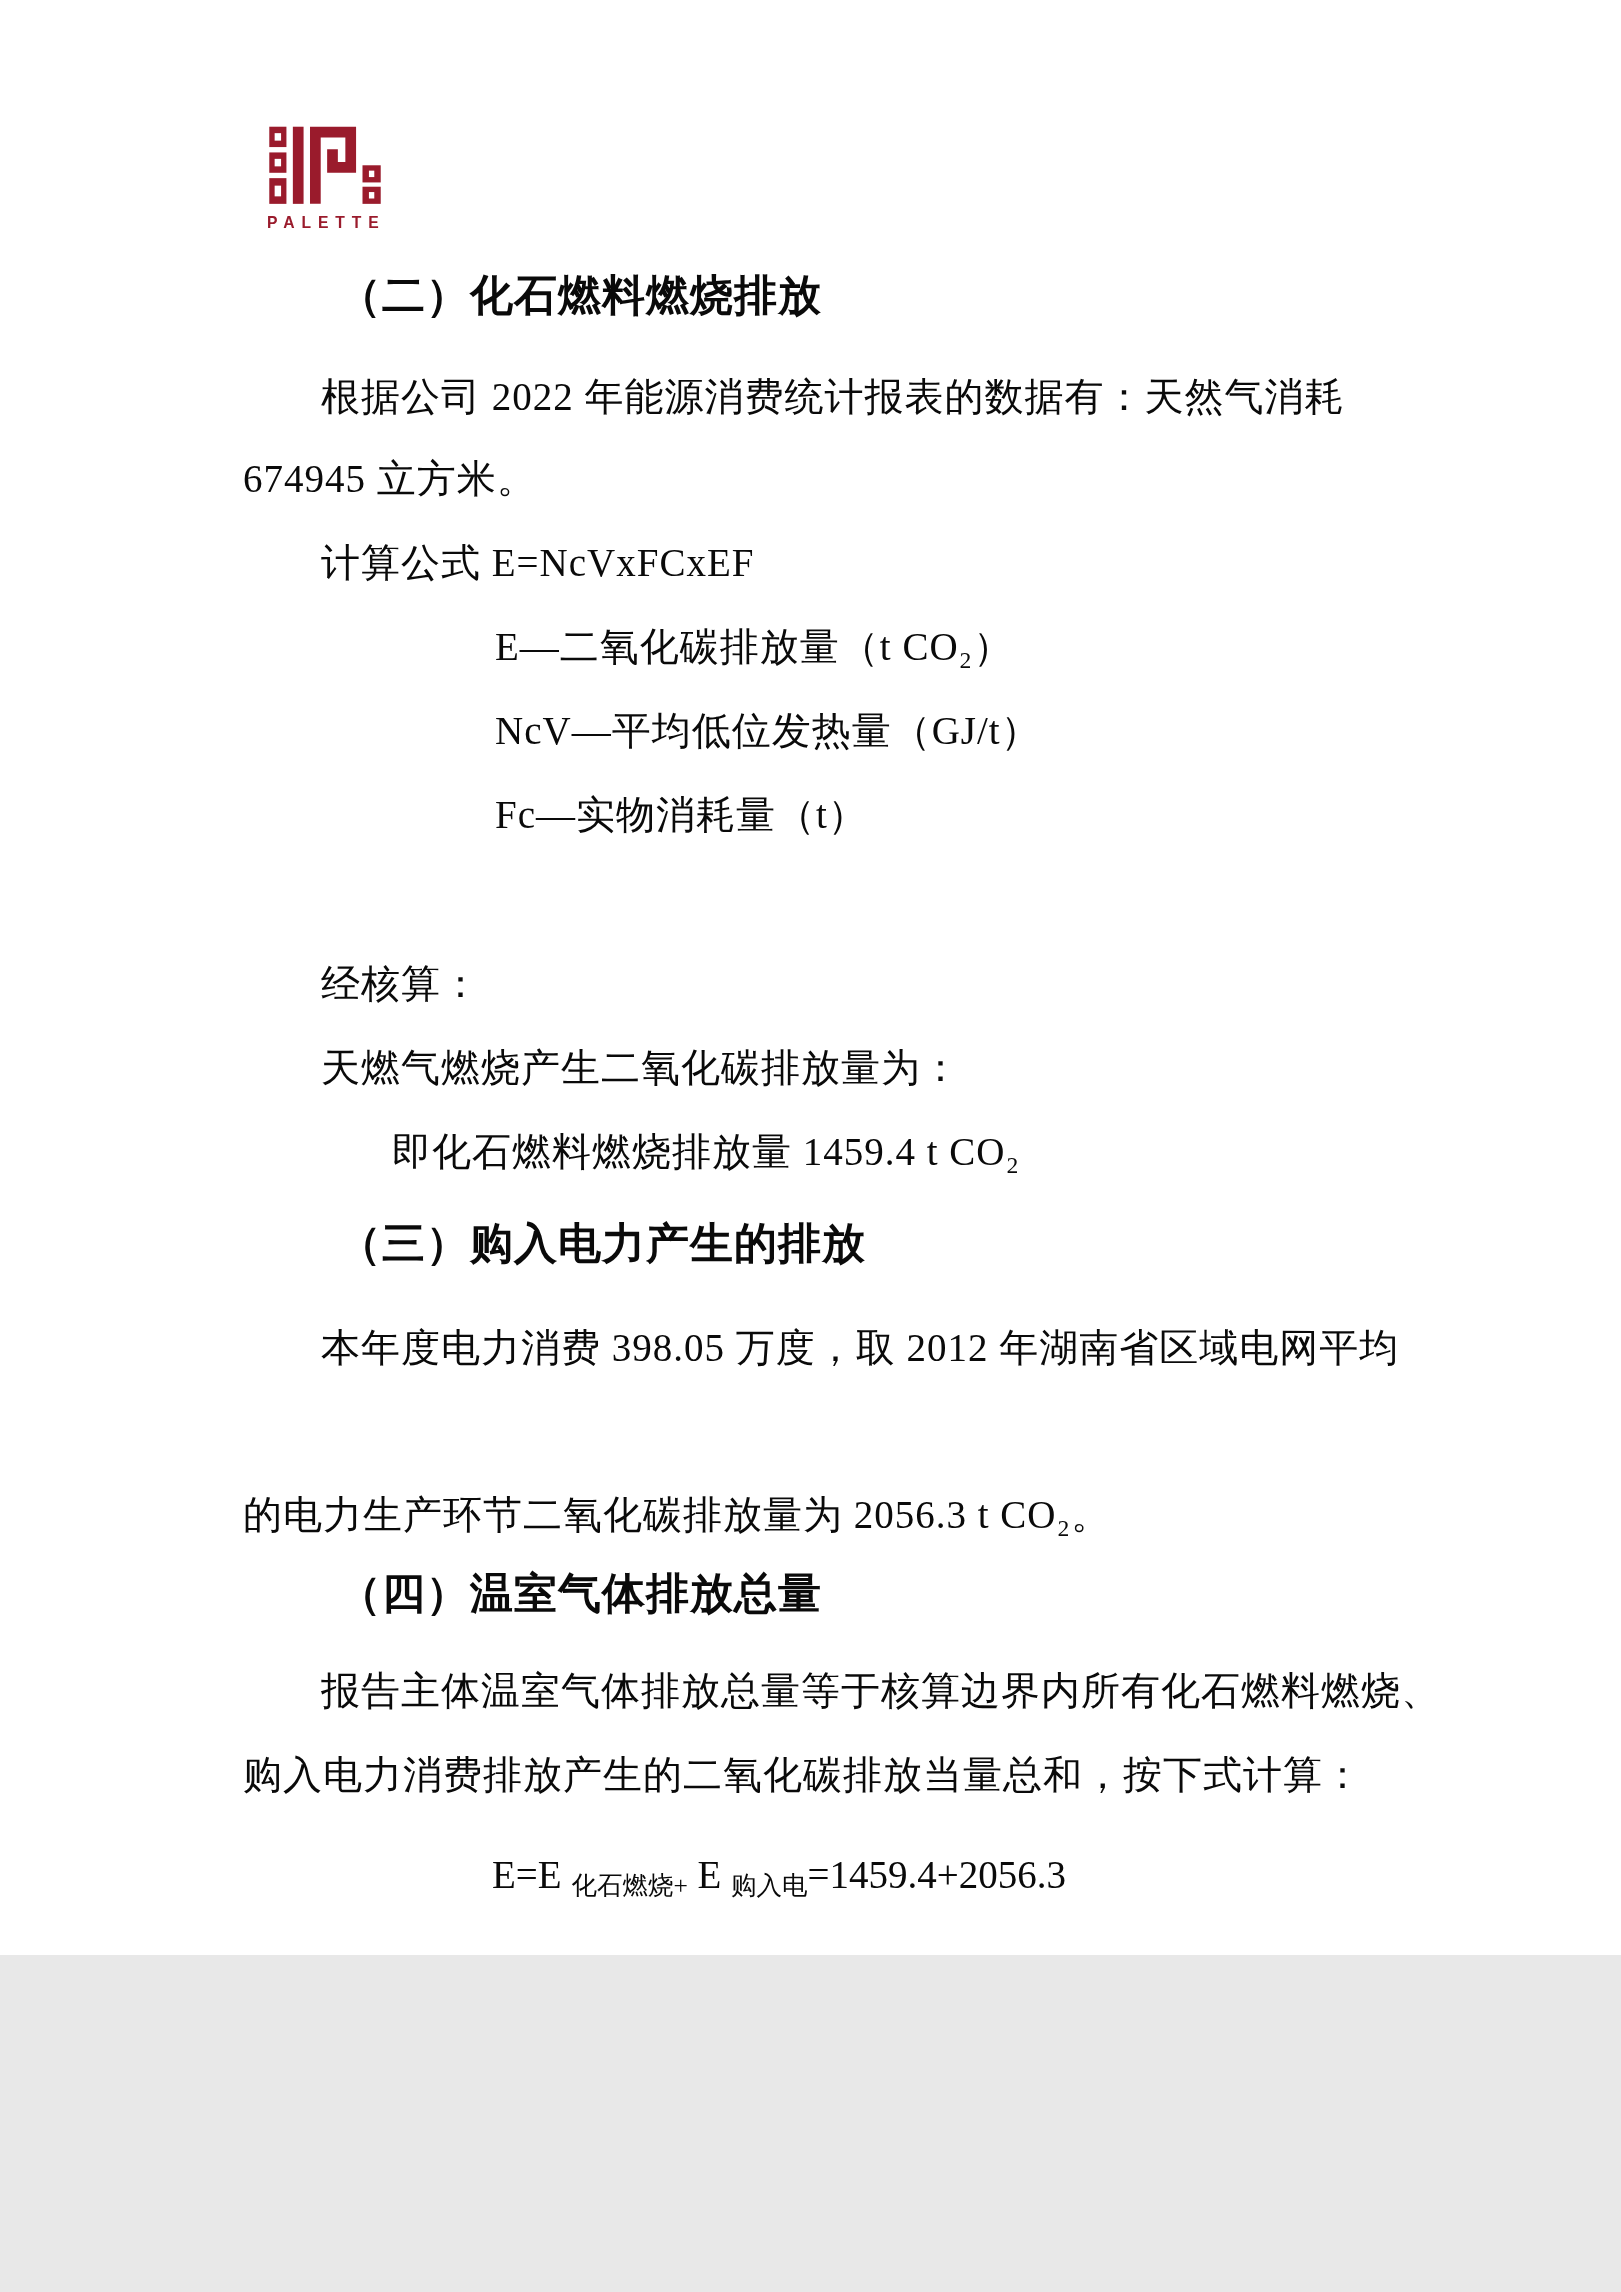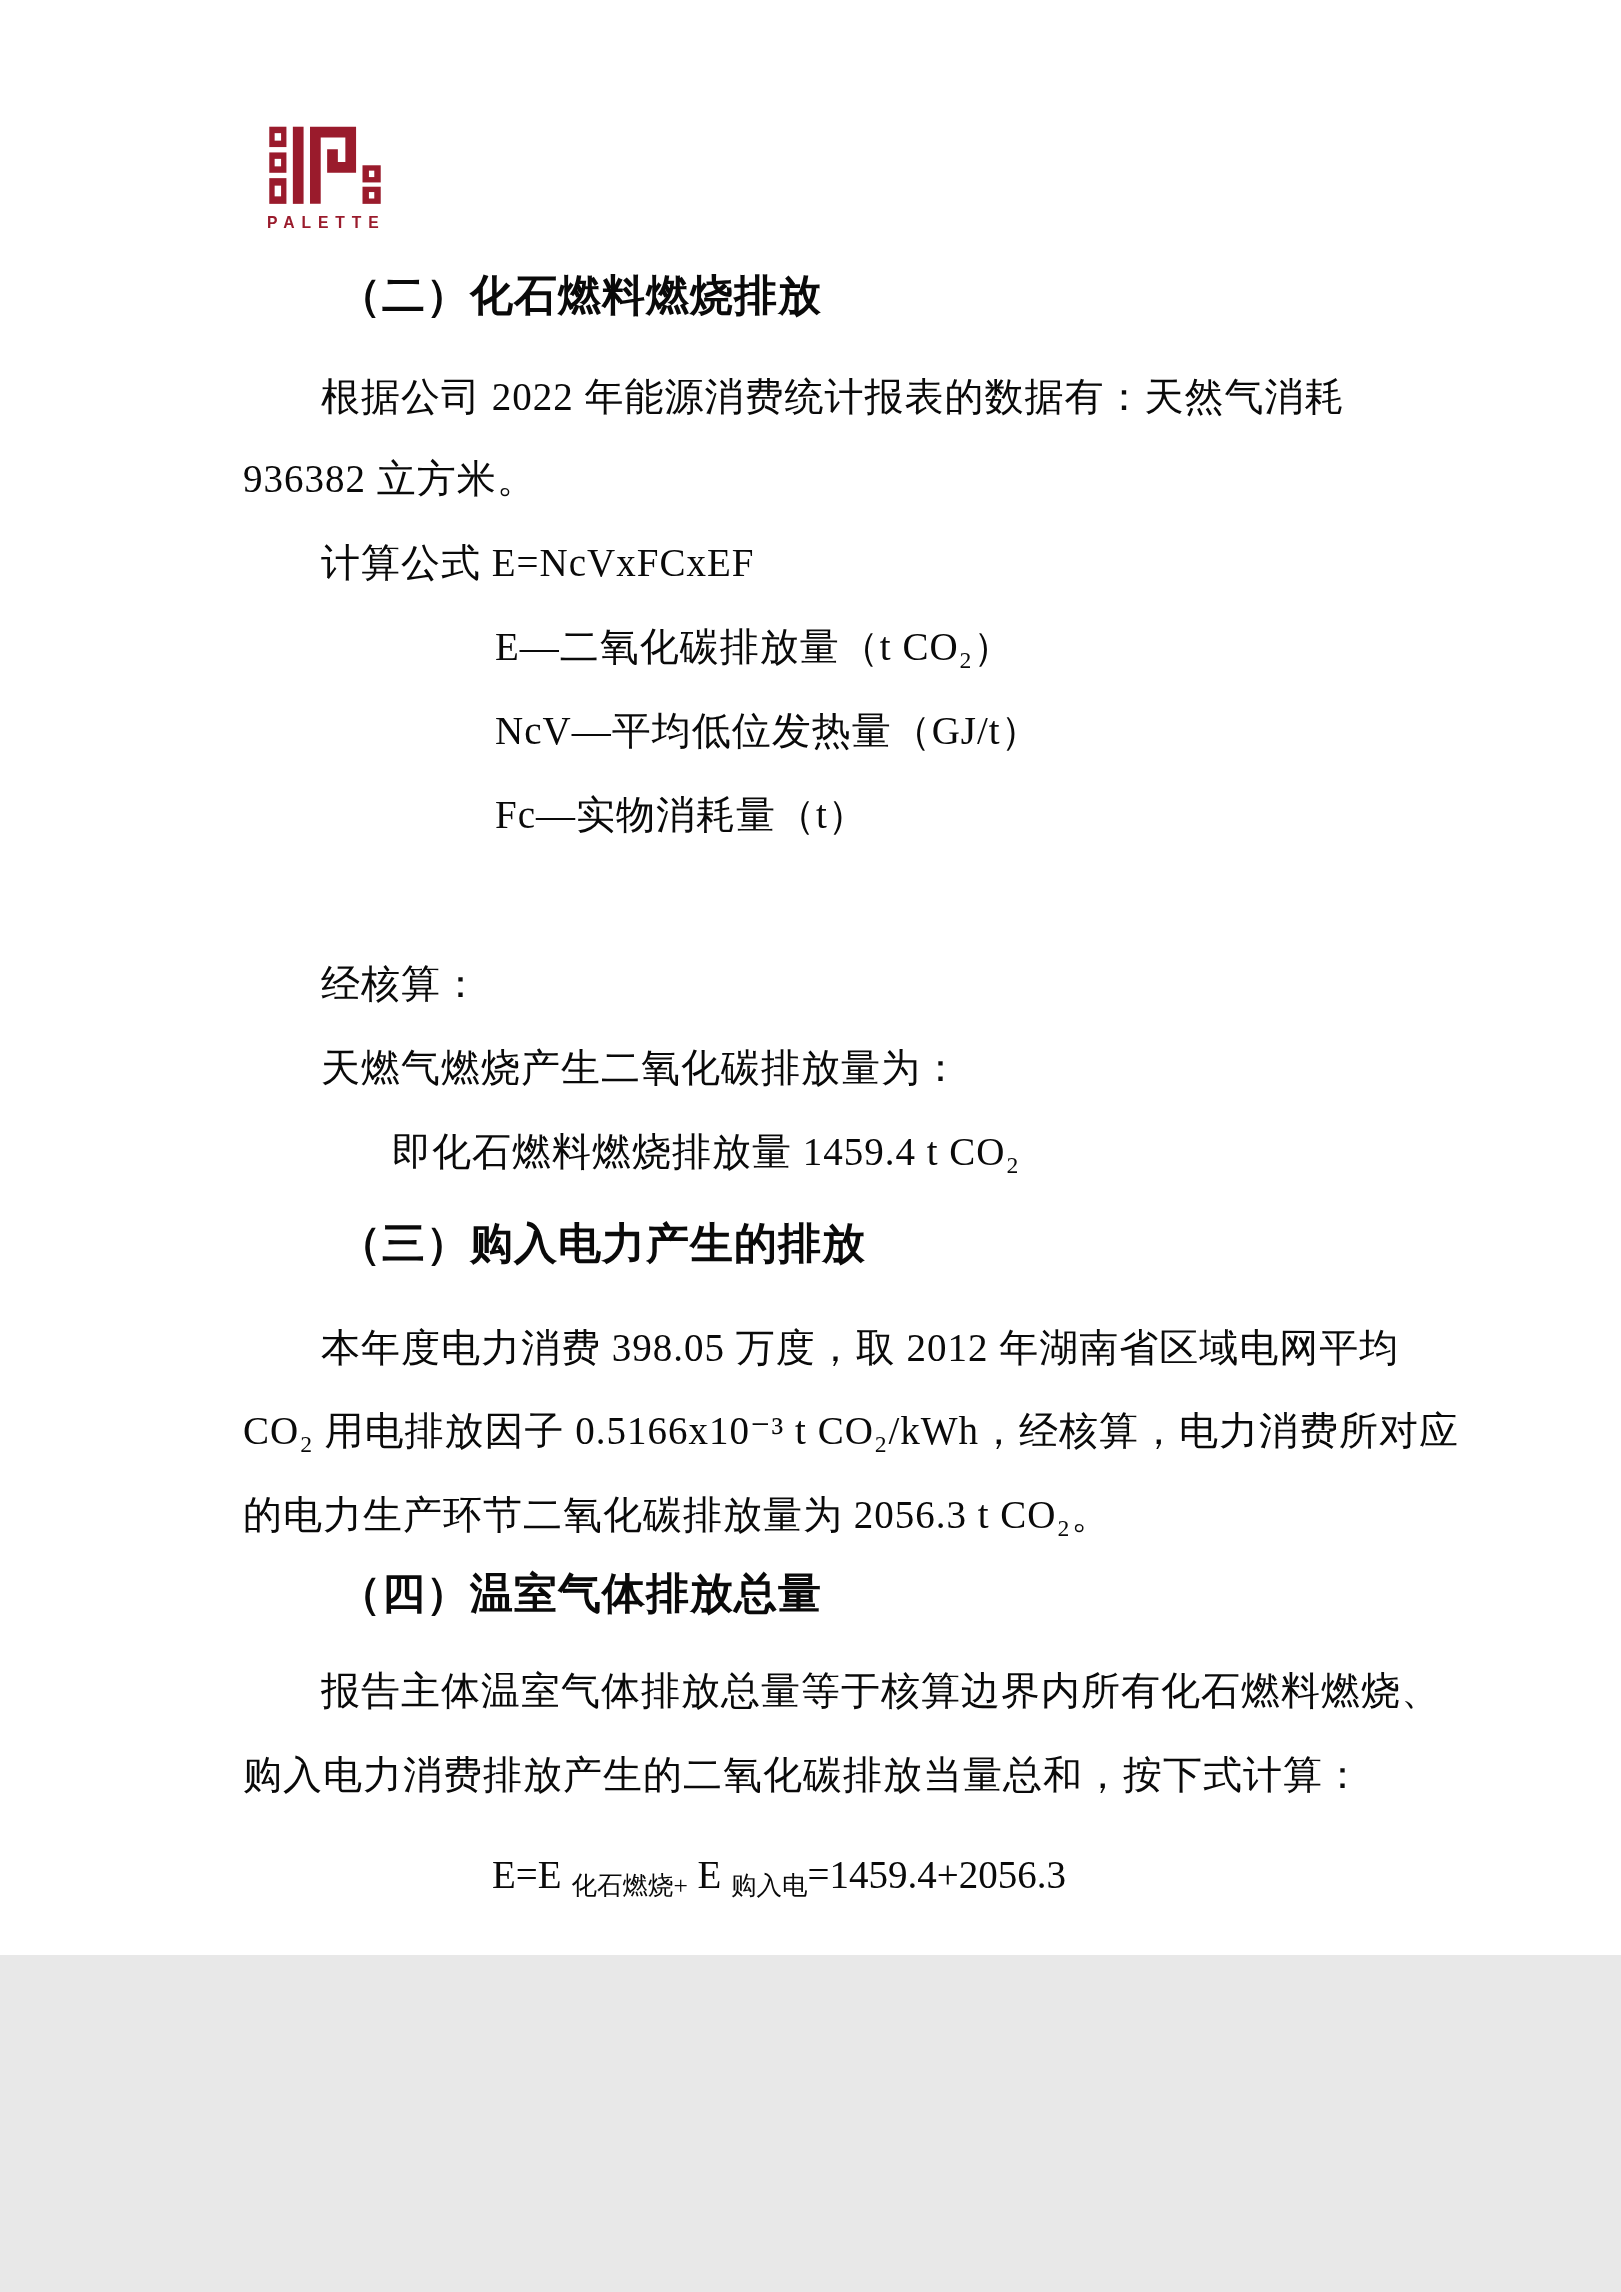--- a/index.html
+++ b/index.html
@@ -97,34 +97,33 @@
       <g fill="#ffffff">
         <rect x="93" y="51" width="5" height="6"></rect>
         <rect x="93" y="71" width="5" height="6"></rect>
       </g>
     </svg>
     <span class="brand-text">PALETTE</span>
   </div>
 
   <div class="line heading" style="left:338px; top:270px;">（二）化石燃料燃烧排放</div>
   <div class="line" style="left:321px; top:374px;">根据公司 2022 年能源消费统计报表的数据有：天然气消耗</div>
-  <div class="line" style="left:243px; top:456px;">936382 立方米。</div>
+  <div class="line" style="left:243px; top:456px;">674945 立方米。</div>
   <div class="line" style="left:321px; top:540px;">计算公式 E=NcVxFCxEF</div>
 
   <div class="line" style="left:495px; top:624px;">E—二氧化碳排放量（t CO₂）</div>
   <div class="line" style="left:495px; top:792px;">Fc—实物消耗量（t）</div>
   <div class="line" style="left:495px; top:708px;">NcV—平均低位发热量（GJ/t）</div>
 
   <div class="line" style="left:321px; top:961px;">经核算：</div>
   <div class="line" style="left:321px; top:1045px;">天燃气燃烧产生二氧化碳排放量为：</div>
   <div class="line" style="left:392px; top:1129px;">即化石燃料燃烧排放量 1459.4 t CO₂</div>
 
   <div class="line heading" style="left:338px; top:1218px;">（三）购入电力产生的排放</div>
   <div class="line" style="left:321px; top:1325px;">本年度电力消费 398.05 万度，取 2012 年湖南省区域电网平均</div>
-  <div class="line" style="left:243px; top:1408px;">CO₂ 用电排放因子 0.5166x10⁻³ t CO₂/kWh，经核算，电力消费所对应</div>
   <div class="line" style="left:243px; top:1492px;">的电力生产环节二氧化碳排放量为 2056.3 t CO₂。</div>
 
   <div class="line heading" style="left:338px; top:1568px;">（四）温室气体排放总量</div>
   <div class="line" style="left:321px; top:1668px;">报告主体温室气体排放总量等于核算边界内所有化石燃料燃烧、</div>
   <div class="line" style="left:243px; top:1752px;">购入电力消费排放产生的二氧化碳排放当量总和，按下式计算：</div>
 
   <div class="line formula-main" style="left:453px; top:1852px;">
     <span>E=E</span>
     <span class="fsub">化石燃烧+</span>
     <span>E</span>

